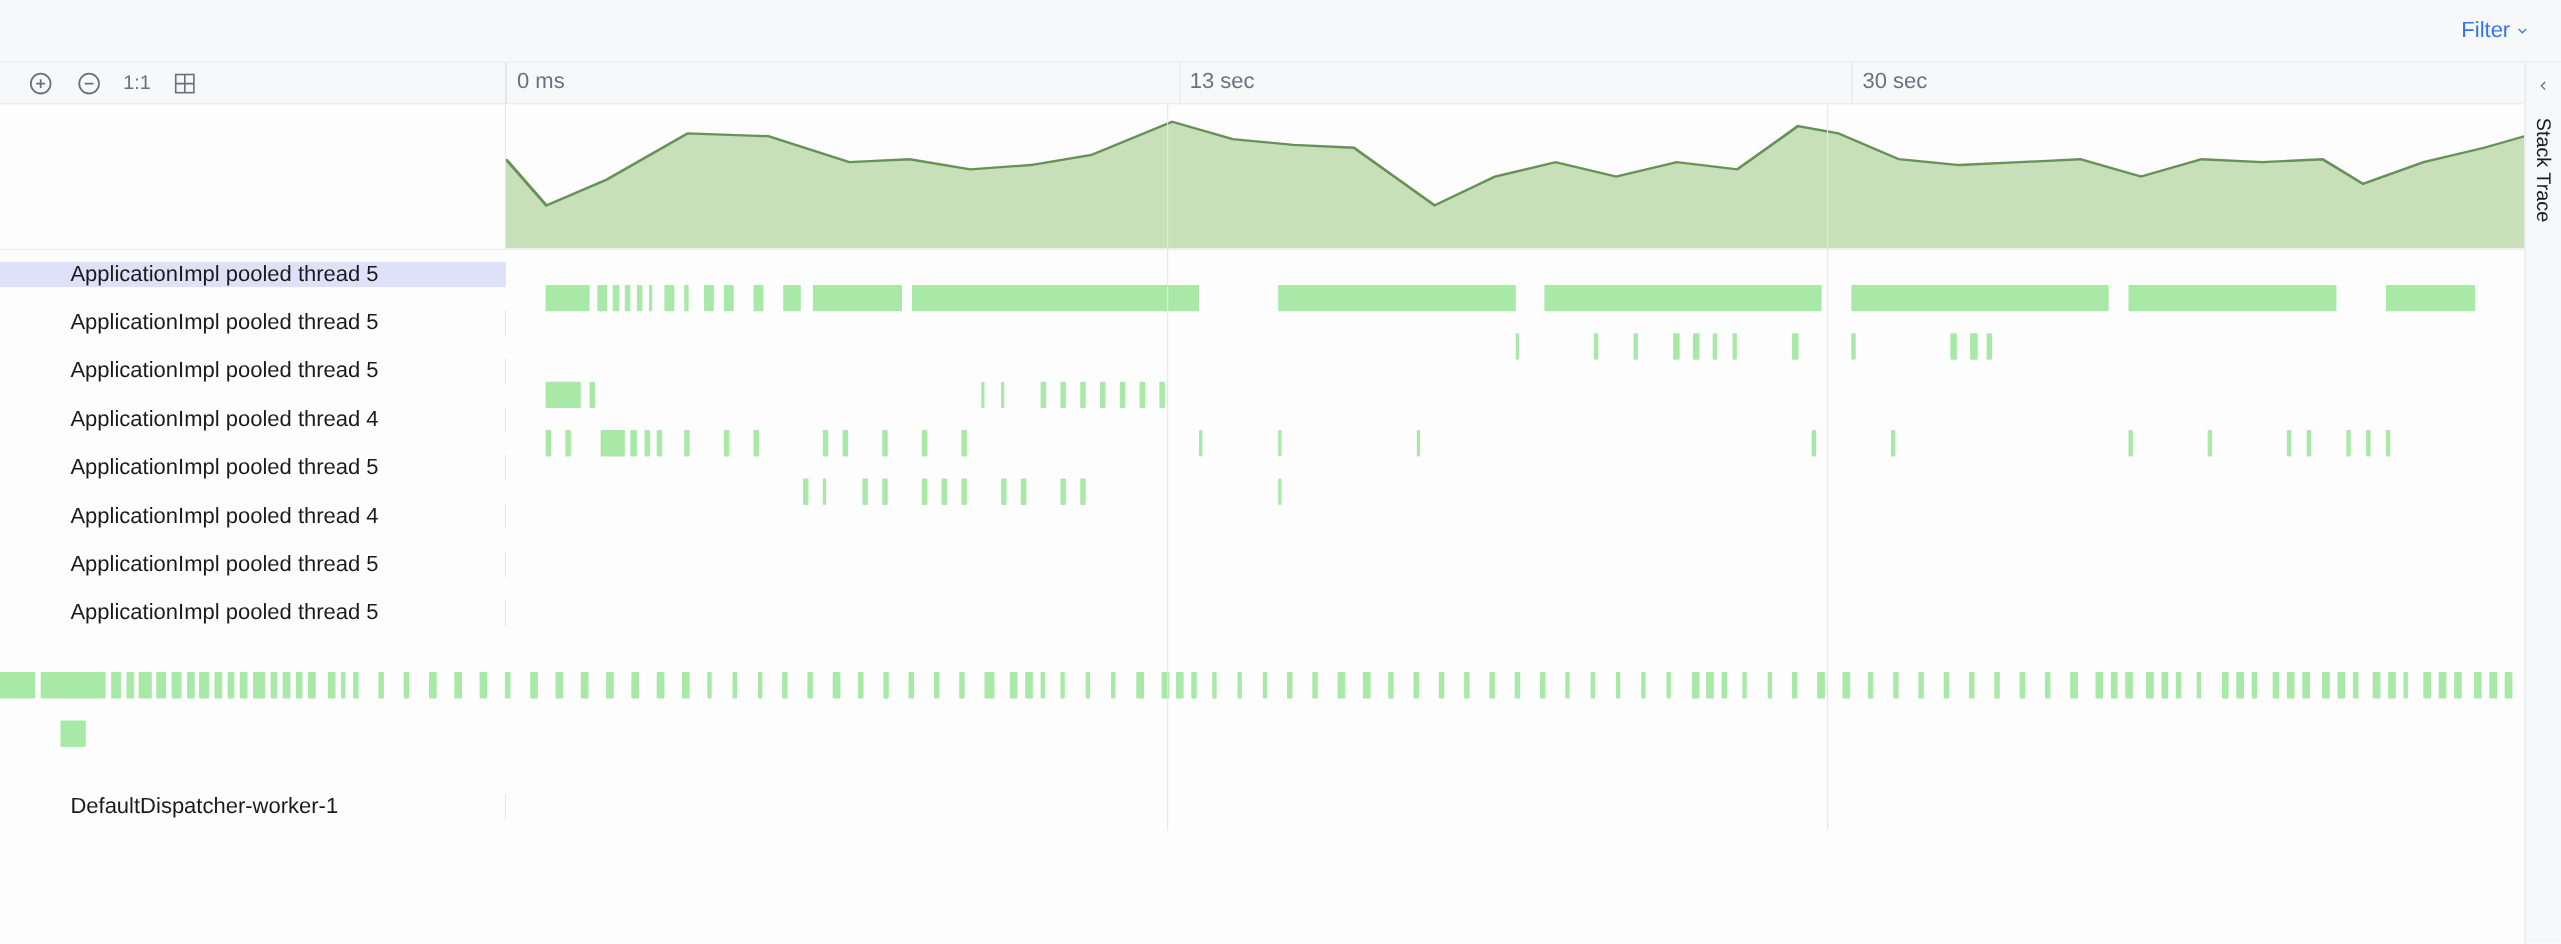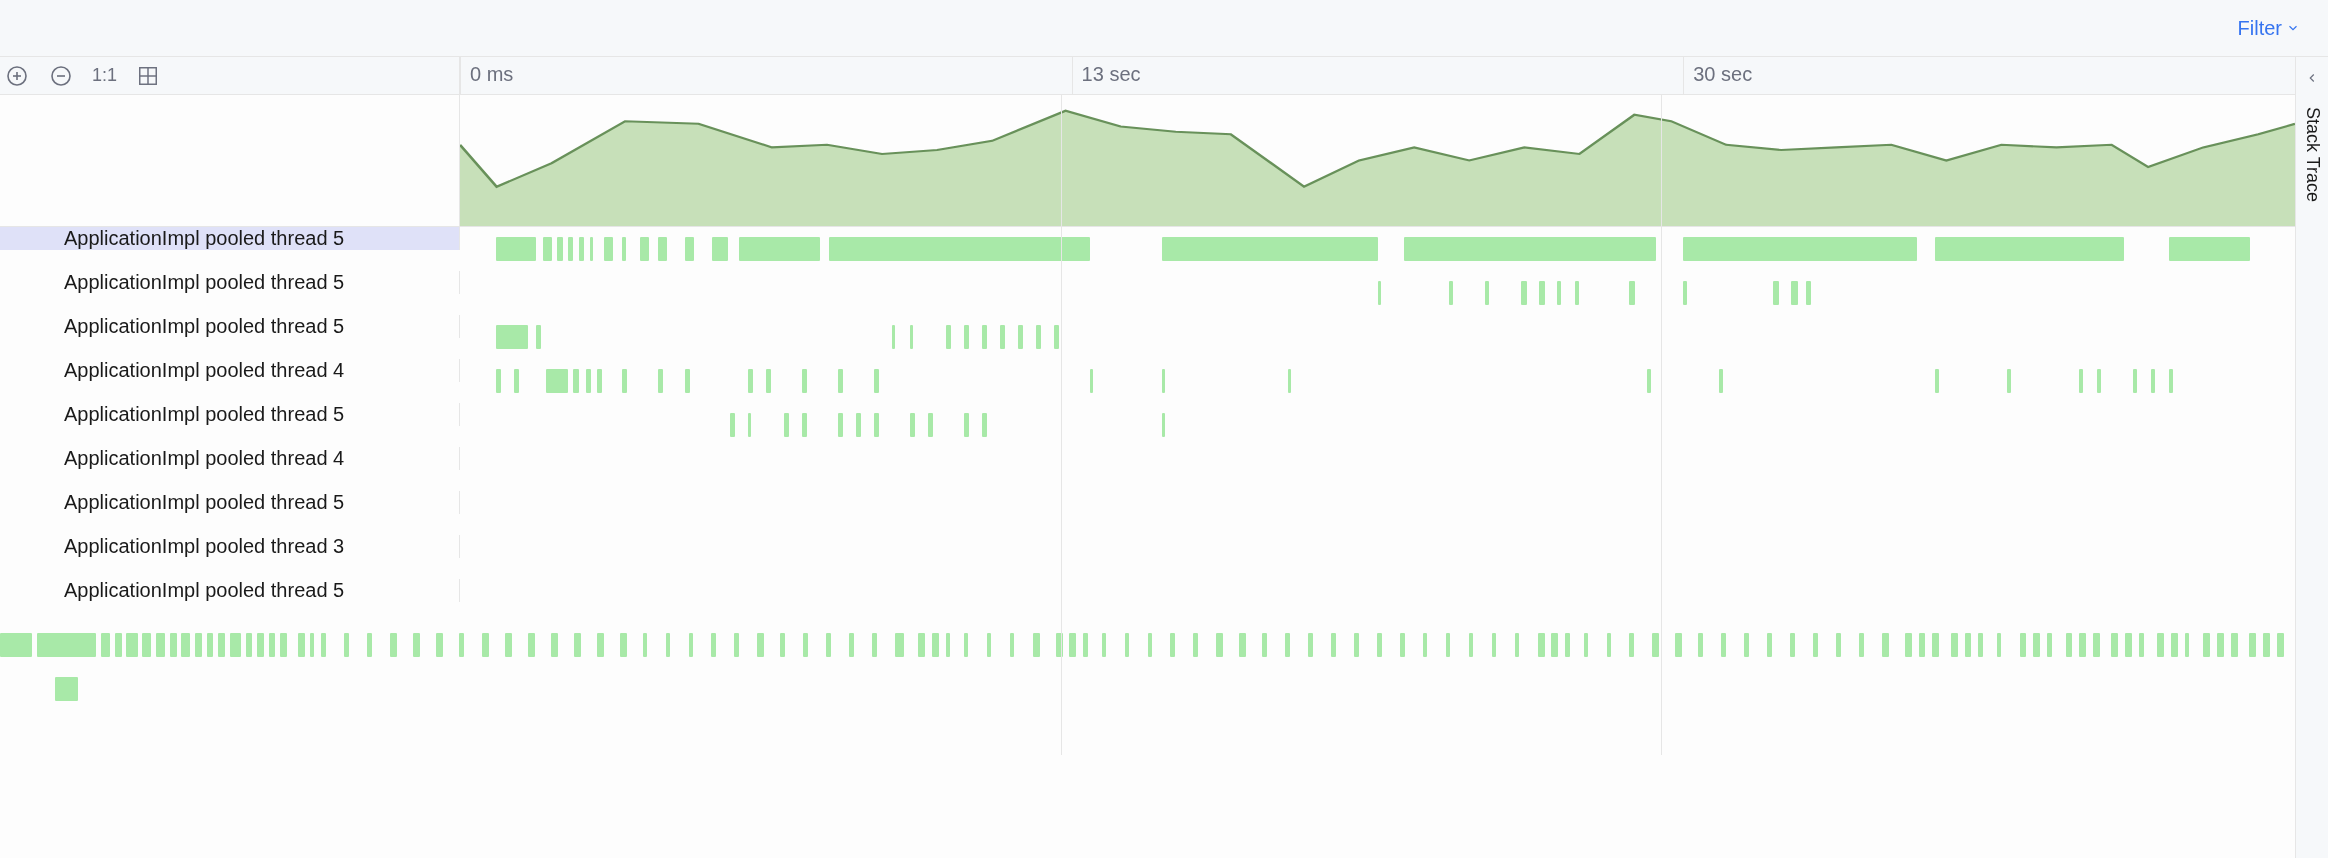--- a/index.html
+++ b/index.html
@@ -58,21 +58,21 @@
     display: flex;
     height: 38px;
     border-bottom: 1px solid #e6e6e6;
     background: #f6f8fa;
   }
   .toolbar {
     width: 460px;
     display: flex;
     align-items: center;
     gap: 18px;
-    padding-left: 4px;
+    padding-left: 24px;
     border-right: 1px solid #e6e6e6;
   }
   .tool-icon {
     width: 26px; height: 26px;
     display: flex; align-items: center; justify-content: center;
     cursor: pointer;
   }
   .tool-icon svg { stroke: #6c707e; fill: none; stroke-width: 1.6; }
   .tool-text {
     color: #6c707e;
@@ -115,21 +115,21 @@
   }
   .overview svg { width: 100%; height: 100%; display: block; }
 
   
   .threads {
     position: relative;
   }
   .thread-row {
     display: flex;
     height: 44px;
-    align-items: flex-start;
+    align-items: center;
     gap: 36px;
   }
   .thread-row.selected .thread-label,
   .thread-row.selected .lane { background: #dfe1f8; }
   .thread-label {
     width: 460px;
     padding-left: 64px;
     display: flex;
     align-items: center;
     white-space: nowrap;
@@ -360,24 +360,20 @@
             <div class="seg" style="left: 27%; width: 0.3%;"></div>
             <div class="seg" style="left: 37%; width: 0.2%;"></div>
           </div>
         </div>
         <div class="thread-row">
           <div class="thread-label">ApplicationImpl pooled thread 4</div>
           <div class="lane"></div>
         </div>
         <div class="thread-row">
           <div class="thread-label">ApplicationImpl pooled thread 5</div>
-          <div class="lane"></div>
-        </div>
-        <div class="thread-row">
-          <div class="thread-label">ApplicationImpl pooled thread 3</div>
           <div class="lane"></div>
         </div>
         <div class="thread-row">
           <div class="thread-label">ApplicationImpl pooled thread 5</div>
           <div class="lane"></div>
         </div>
         <div class="thread-row">
           <div class="lane">
             <div class="seg" style="left: 0%; width: 1.4%;"></div>
             <div class="seg" style="left: 1.6%; width: 2.6%;"></div>
@@ -498,20 +494,24 @@
           </div>
         </div>
         <div class="thread-row">
           <div class="lane">
             <div class="seg" style="left: 2.4%; width: 1%;"></div>
           </div>
         </div>
         <div class="thread-row">
           <div class="lane"></div>
         </div>
+        <div class="thread-row">
+          <div class="thread-label">DefaultDispatcher-worker-1</div>
+          <div class="lane"></div>
+        </div>
       </div>
 
     <div class="vgrid" id="vgrid">
         <div class="vline" style="left: 33.33%;"></div>
         <div class="vline" style="left: 66.66%;"></div>
       </div>
   </div>
 </div>
 
 <div class="side-tab">

